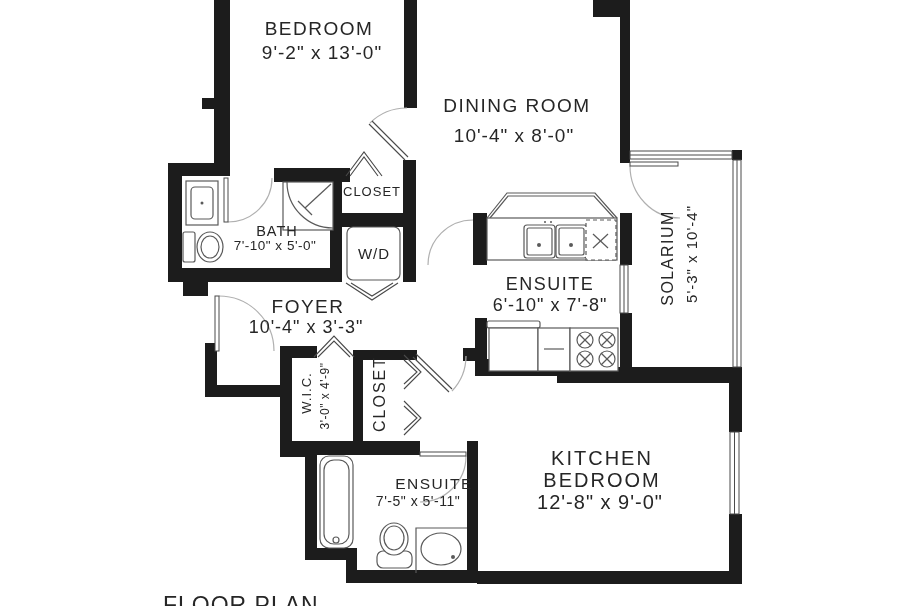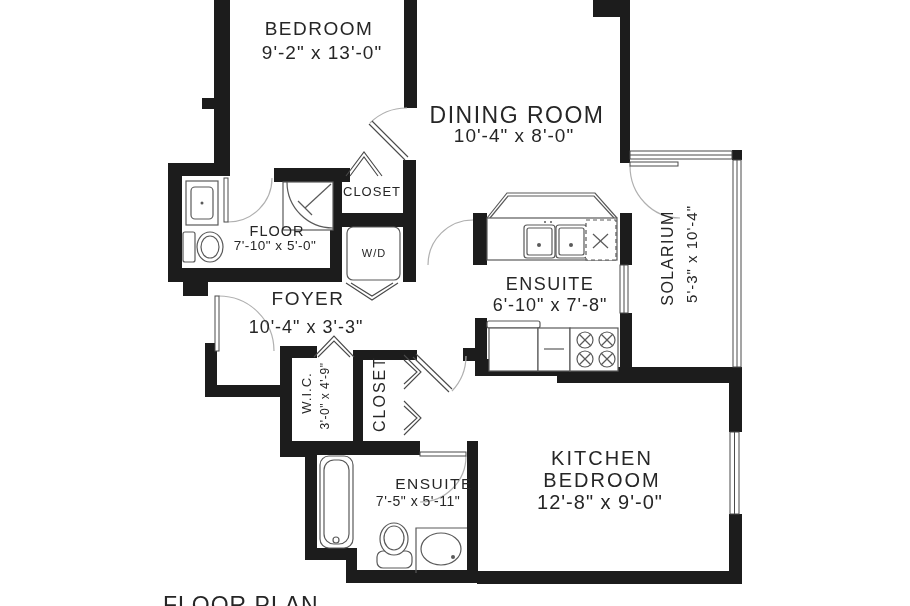--- a/index.html
+++ b/index.html
@@ -210,31 +210,31 @@
   <g class="fix">
     <path class="noline" d="M416,573 L416,528 L467,528"></path>
     <ellipse cx="441" cy="549" rx="20" ry="16"></ellipse>
     <circle class="dot" cx="453" cy="557" r="2"></circle>
   </g>
 </svg>
 
 <div class="lbl" style="left:319px;top:28px;font-size:19px;letter-spacing:1.5px">BEDROOM</div>
 <div class="lbl" style="left:322px;top:52px;font-size:19px;letter-spacing:1px">9'-2" x 13'-0"</div>
 
-<div class="lbl" style="left:517px;top:115px;font-size:23px;letter-spacing:1.5px">DINING ROOM</div>
+<div class="lbl" style="left:517px;top:105px;font-size:19px;letter-spacing:1.5px">DINING ROOM</div>
 <div class="lbl" style="left:514px;top:135px;font-size:19px;letter-spacing:1px">10'-4" x 8'-0"</div>
 
 <div class="lbl" style="left:372px;top:191px;font-size:13px;letter-spacing:1px">CLOSET</div>
 
-<div class="lbl" style="left:277px;top:231px;font-size:14.5px;letter-spacing:1px">FLOOR</div>
+<div class="lbl" style="left:277px;top:231px;font-size:14.5px;letter-spacing:1px">BATH</div>
 <div class="lbl" style="left:275px;top:246px;font-size:13.5px;letter-spacing:0.5px">7'-10" x 5'-0"</div>
 
-<div class="lbl" style="left:374px;top:253px;font-size:11px;letter-spacing:1px">W/D</div>
-
-<div class="lbl" style="left:308px;top:298px;font-size:19px;letter-spacing:1.5px">FOYER</div>
+<div class="lbl" style="left:374px;top:253px;font-size:15px;letter-spacing:1px">W/D</div>
+
+<div class="lbl" style="left:308px;top:306px;font-size:19px;letter-spacing:1.5px">FOYER</div>
 <div class="lbl" style="left:306px;top:327px;font-size:18px;letter-spacing:1px">10'-4" x 3'-3"</div>
 
 <div class="lbl" style="left:550px;top:284px;font-size:18px;letter-spacing:1.5px">ENSUITE</div>
 <div class="lbl" style="left:550px;top:305px;font-size:18px;letter-spacing:1px">6'-10" x 7'-8"</div>
 
 <div class="lbl rot" style="left:668px;top:258px;font-size:16px;letter-spacing:1.5px">SOLARIUM</div>
 <div class="lbl rot" style="left:691px;top:254px;font-size:15px;letter-spacing:1px">5'-3" x 10'-4"</div>
 
 <div class="lbl rot" style="left:306px;top:393px;font-size:13px;letter-spacing:1px">W.I.C.</div>
 <div class="lbl rot" style="left:325px;top:396px;font-size:12px;letter-spacing:0.5px">3'-0" x 4'-9"</div>

